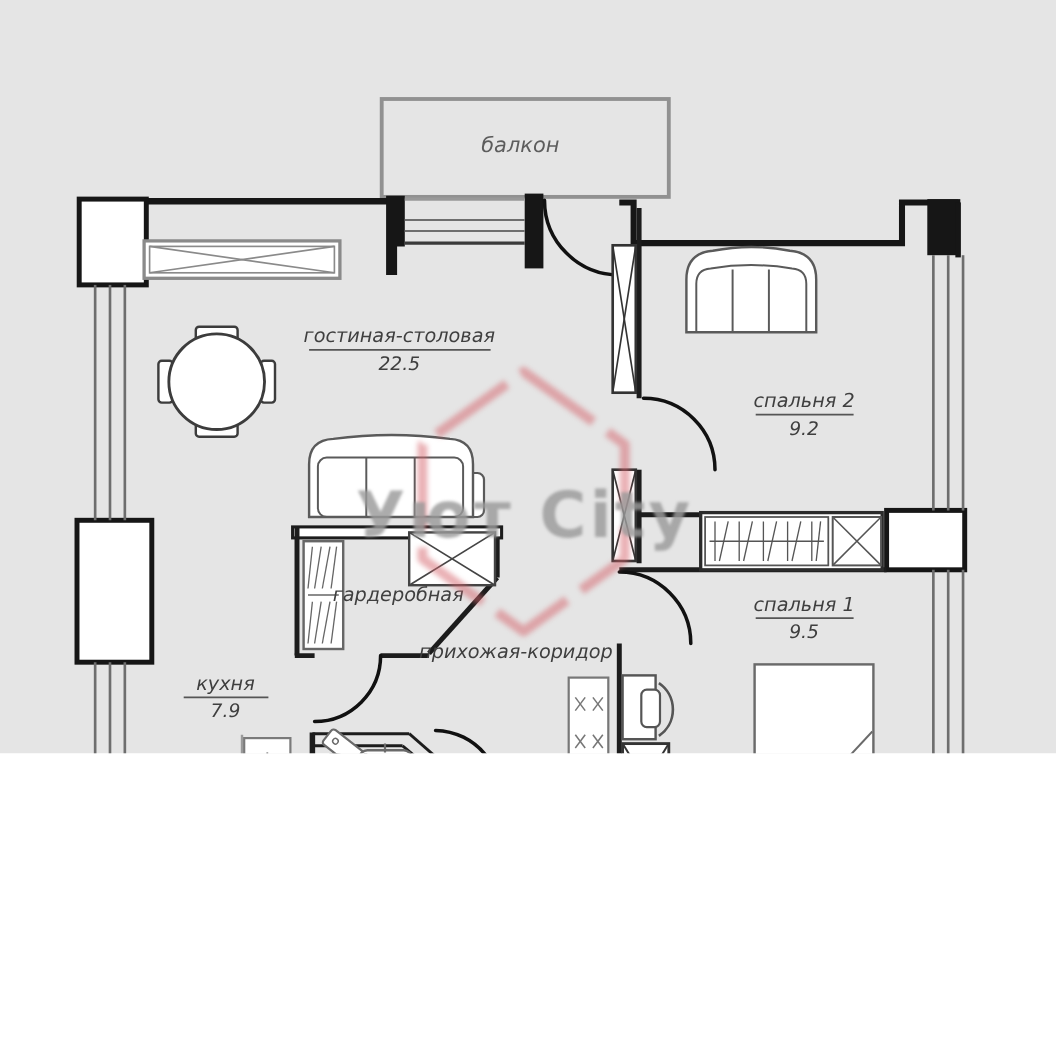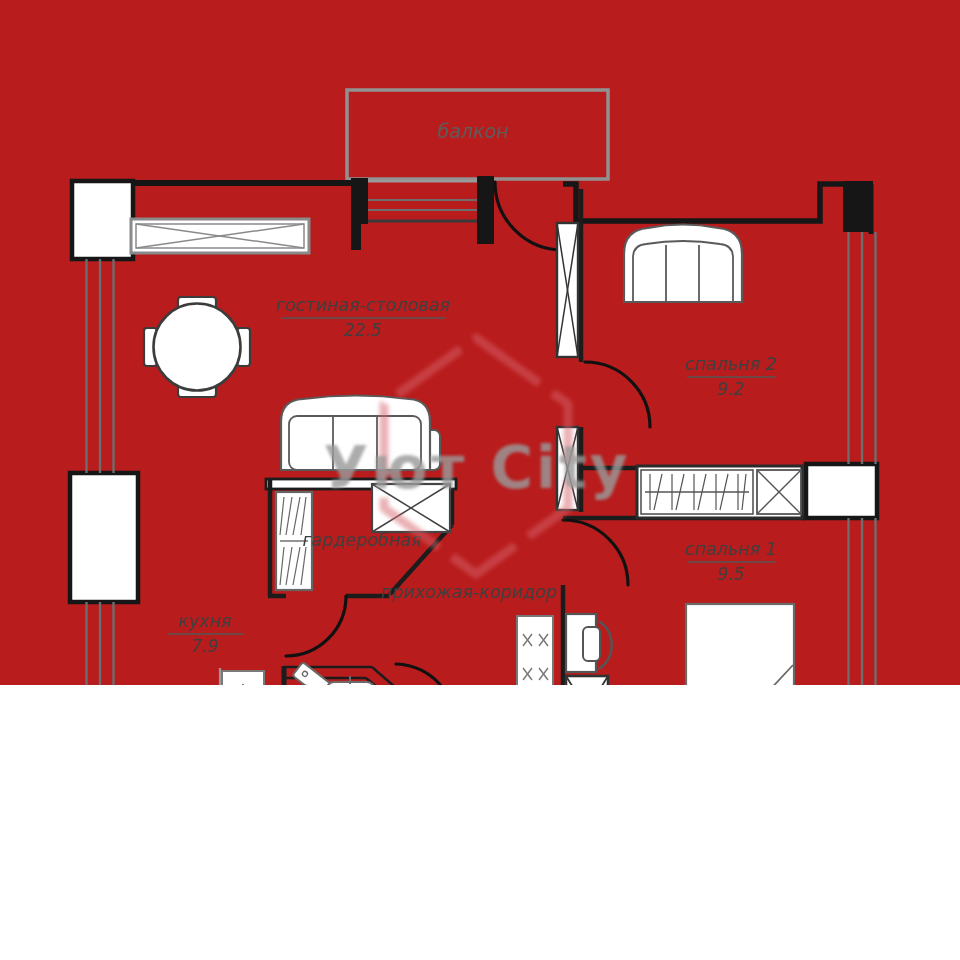--- a/index.html
+++ b/index.html
@@ -1,16 +1,16 @@
 <!DOCTYPE html>
 <html><head>
 <meta charset="utf-8">
 <style>
   html,body{margin:0;padding:0;background:#ffffff;}
-  .page{width:960px;height:685px;position:relative;background:#b91c1c;overflow:hidden;}
+  .page{width:960px;height:685px;position:relative;background:#e5e5e5;overflow:hidden;}
   svg{display:block;}
   .room-label{font-family:"DejaVu Sans",sans-serif;font-style:italic;fill:#3f3f3f;}
   .room-area{font-family:"DejaVu Sans",sans-serif;font-style:italic;fill:#3f3f3f;}
   .balcony-label{font-family:"DejaVu Sans",sans-serif;font-style:italic;fill:#5d5d5d;}
   .wm-text{font-family:"DejaVu Sans",sans-serif;font-weight:bold;letter-spacing:3px;}
 </style>
 </head>
 <body>
 
 <div class="page">

